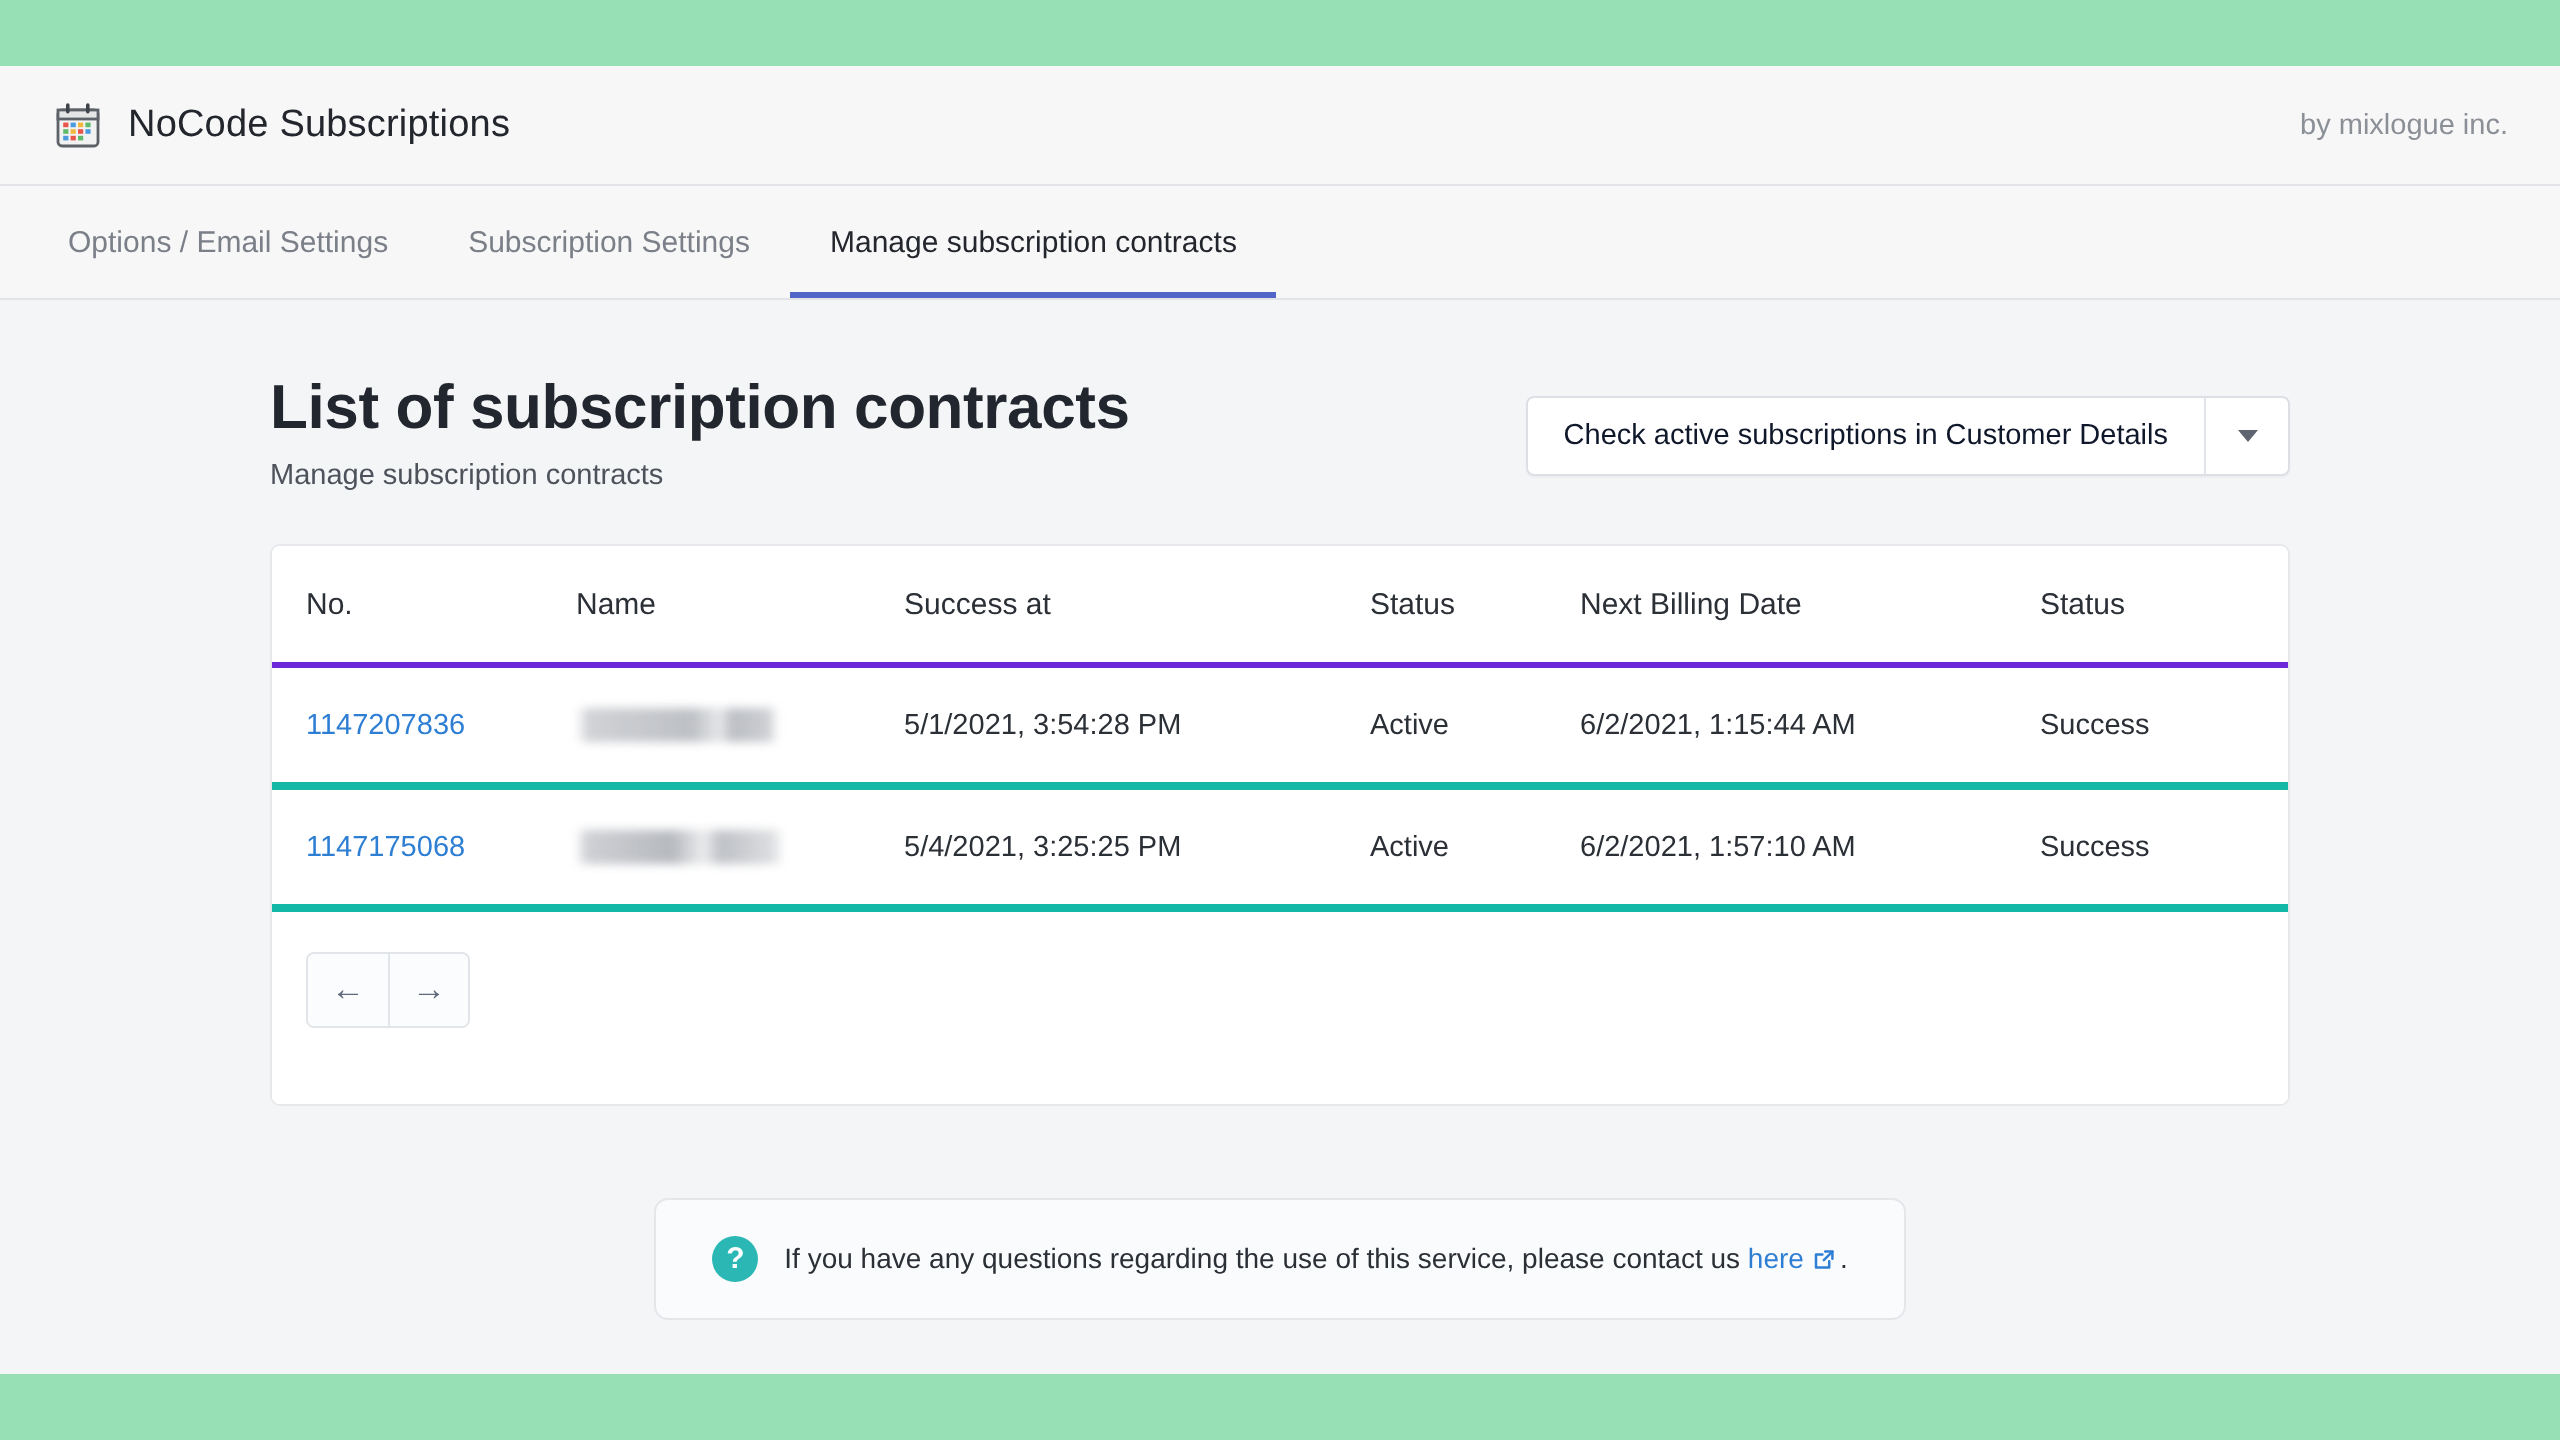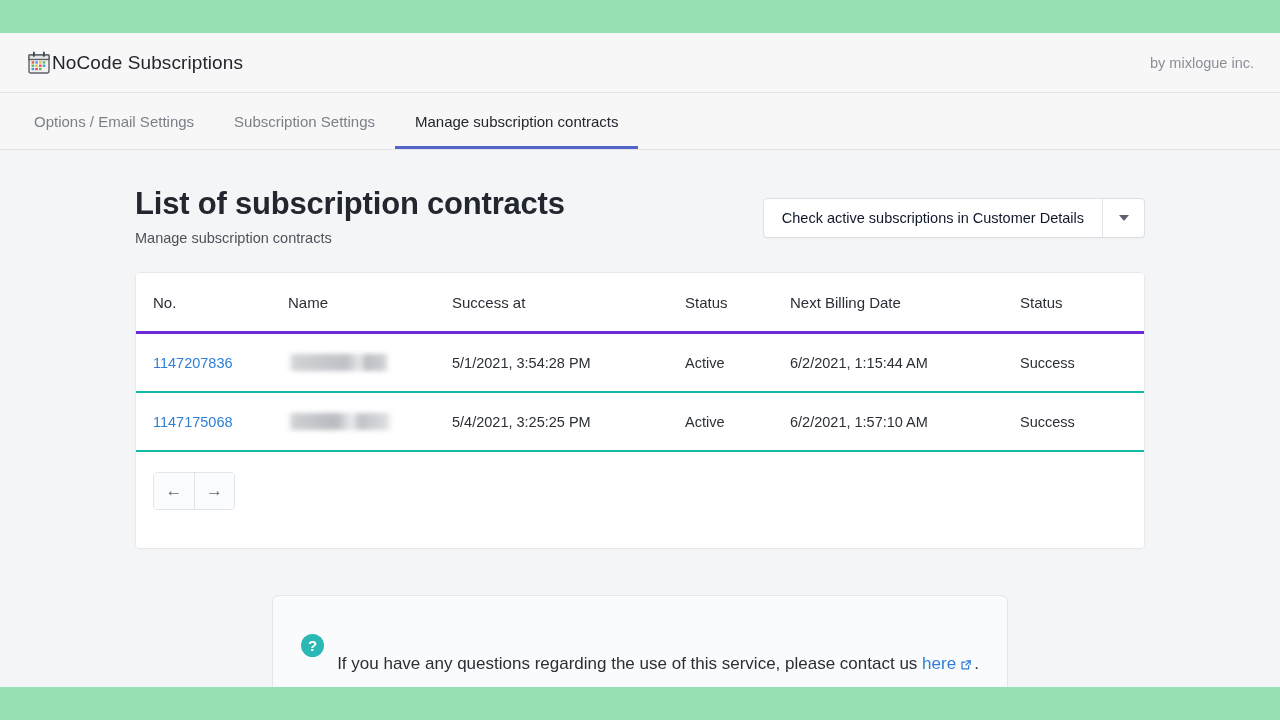--- a/index.html
+++ b/index.html
@@ -31,20 +31,21 @@
     background: #f7f7f8;
     border-bottom: 1px solid #e3e4e8;
     display: flex;
     align-items: center;
     padding: 0 26px;
     justify-content: space-between;
   }
   .brand {
     display: flex;
     align-items: center;
+    gap: 12px;
   }
   .brand-icon {
     width: 26px;
     height: 26px;
     display: inline-block;
     position: relative;
     flex: 0 0 auto;
   }
   .brand-title {
     font-size: 19px;
@@ -171,21 +172,21 @@
     font-size: 15px;
     color: #2b2f36;
     padding: 21px 0 20px 0;
     border-bottom: 3px solid #6d28d9;
     background: #fff;
   }
   table.contracts td {
     font-size: 14.5px;
     color: #2b2f36;
     padding: 20px 0;
-    border-bottom: 2px solid #14b8a6;
+    border-bottom: 4px solid #14b8a6;
     vertical-align: middle;
   }
   .col-no    { width: 152px; padding-left: 17px !important; }
   .col-name  { width: 164px; }
   .col-start { width: 233px; }
   .col-stat1 { width: 105px; }
   .col-next  { width: 230px; }
   .col-stat2 { width: auto; }
   td.col-no  { padding-left: 17px !important; }
 
@@ -271,23 +272,22 @@
     color: #ffffff;
     display: flex;
     align-items: center;
     justify-content: center;
     font-size: 15px;
     font-weight: bold;
     flex: 0 0 auto;
     line-height: 1;
   }
   .help-text {
-    font-size: 17px;
+    font-size: 14px;
     color: #2b2f36;
-    margin-top: 40px;
   }
   .help-link {
     color: #2e7fd4;
     text-decoration: none;
     cursor: pointer;
   }
   .ext-icon {
     display: inline-block;
     vertical-align: -2px;
     margin: 0 2px 0 4px;

